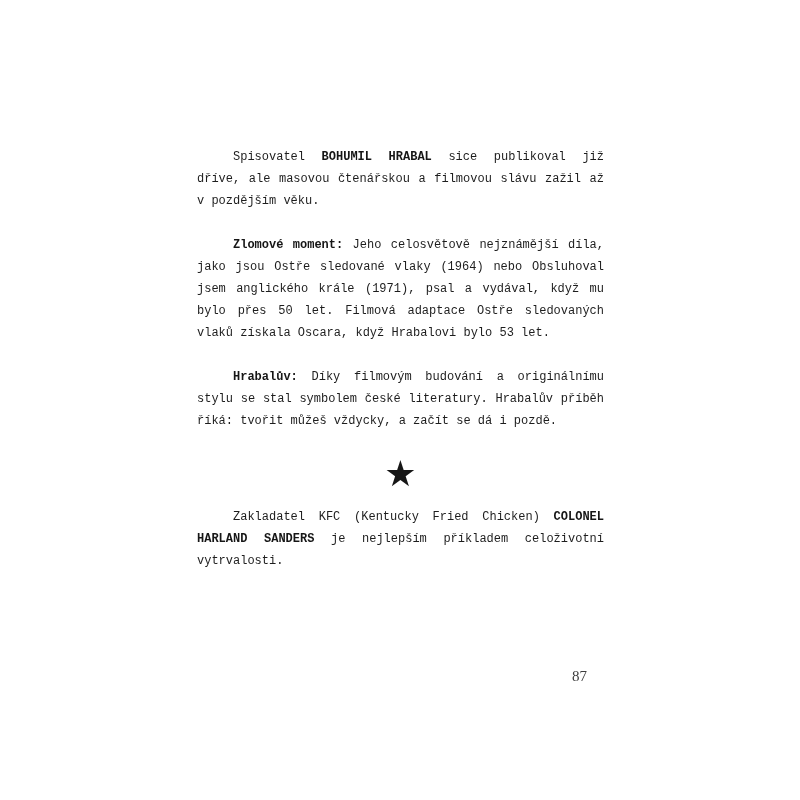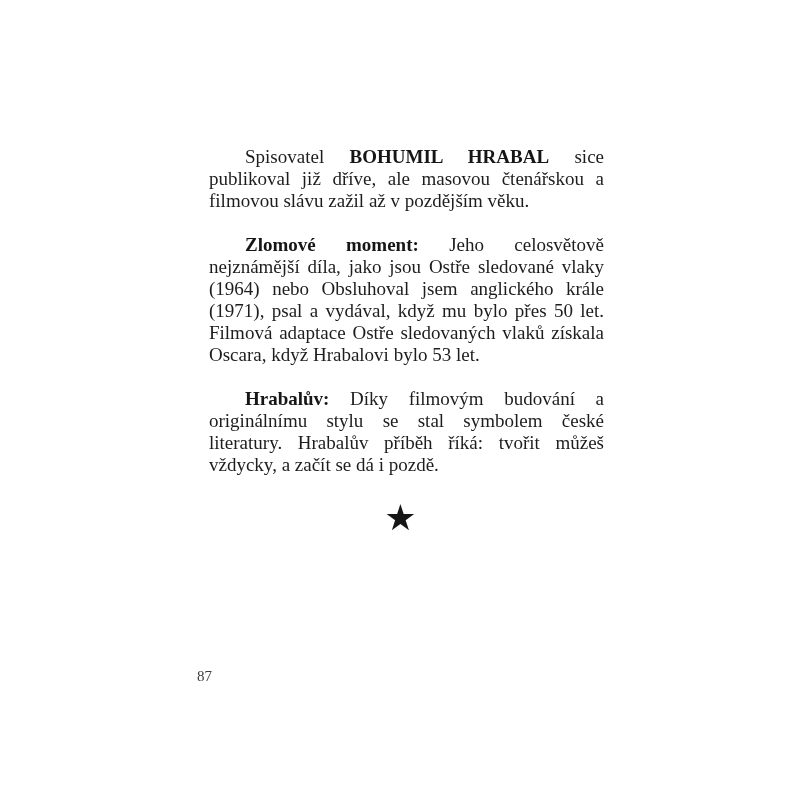--- a/index.html
+++ b/index.html
@@ -16,26 +16,27 @@
     font-family: "Liberation Serif", "DejaVu Serif", serif;
     color: #1d1d1d;
   }
   .text-column {
     position: absolute;
     left: 197px;
     top: 146px;
     width: 407px;
   }
   .para {
-    margin: 0 0 22px 12px;
-    font-size: 19px;
+    margin: 0 0 22px 0;
+    font-size: 12px;
     line-height: 22px;
     text-align: justify;
     text-indent: 36px;
     color: #1d1d1d;
+    font-family: Liberation Mono, monospace;
   }
   .para .lead-bold,
   .para strong {
     font-weight: bold;
     color: #161616;
   }
   .star-divider {
     height: 40px;
     line-height: 40px;
     margin: 2px 0 12px 0;
@@ -43,37 +44,39 @@
     font-family: "DejaVu Sans", sans-serif;
     font-size: 36px;
     color: #161616;
     text-indent: 0;
   }
   .folio {
     position: absolute;
     top: 666px;
     left: 197px;
     width: 390px;
+    text-align: right;
     font-size: 15px;
     line-height: 20px;
     color: #3d3d3d;
   }
 </style>
 </head>
 <body>
 
 <div class="page">
   <div class="text-column">
 
     <p class="para"><span>Spisovatel </span><strong>BOHUMIL HRABAL</strong><span> sice publikoval již dříve, ale masovou čtenářskou a filmovou slávu zažil až v pozdějším věku.</span></p>
 
     <p class="para"><span></span><strong>Zlomové moment:</strong><span> Jeho celosvětově nejznámější díla, jako jsou Ostře sledované vlaky (1964) nebo Obsluhoval jsem anglického krále (1971), psal a vydával, když mu bylo přes 50 let. Filmová adaptace Ostře sledovaných vlaků získala Oscara, když Hrabalovi bylo 53 let.</span></p>
 
     <p class="para"><span></span><strong>Hrabalův:</strong><span> Díky filmovým budování a originálnímu stylu se stal symbolem české literatury. Hrabalův příběh říká: tvořit můžeš vždycky, a začít se dá i pozdě.</span></p>
 
     <div class="star-divider">★</div>
 
+    <p class="para"><span>Zakladatel KFC (Kentucky Fried Chicken) </span><strong>COLONEL HARLAND SANDERS</strong><span> je nejlepším příkladem celoživotní vytrvalosti.</span></p>
 
 
   </div>
 
   <div class="folio">87</div>
 </div>
 
 </body></html>

